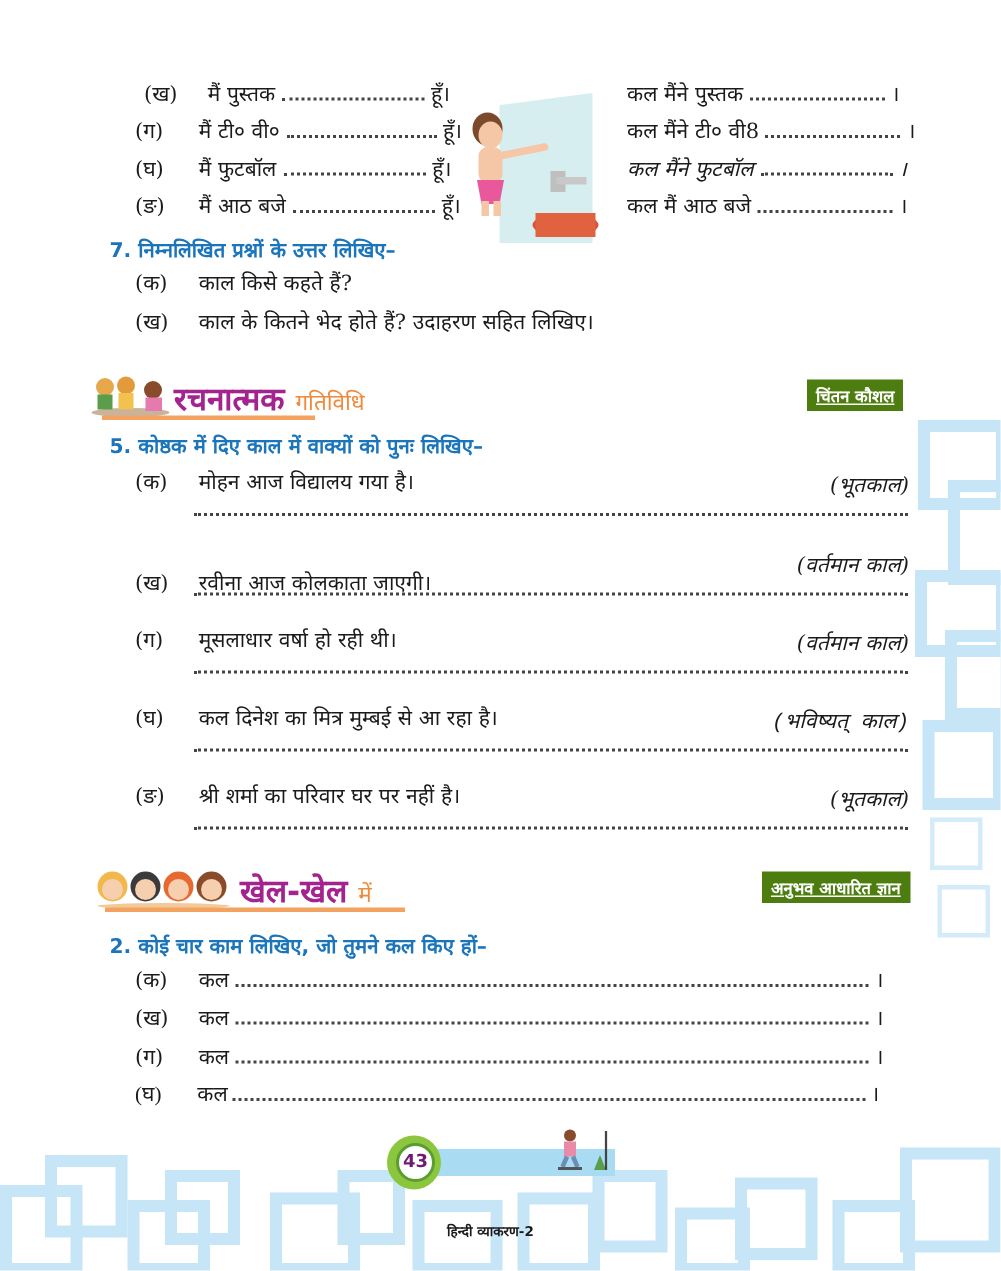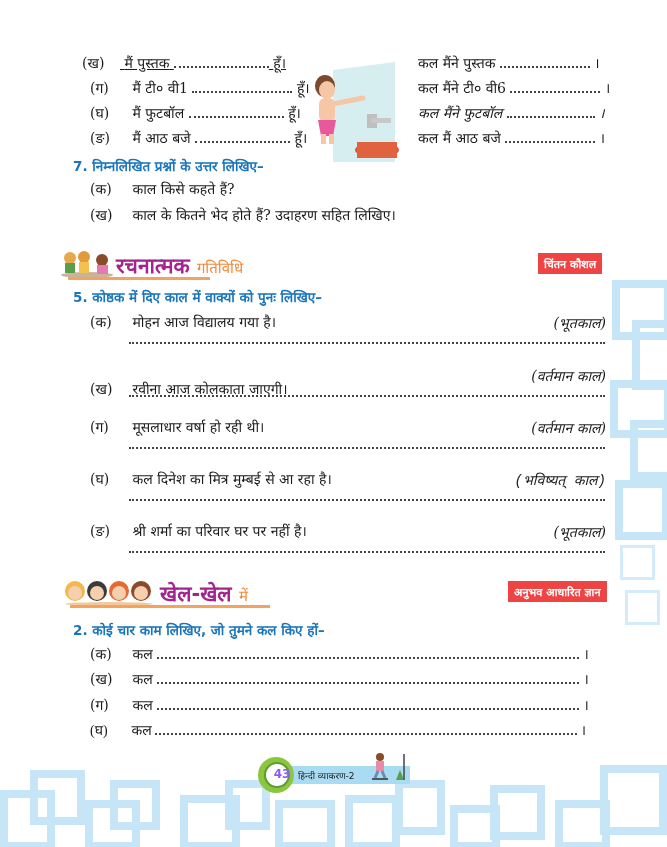--- a/index.html
+++ b/index.html
@@ -13,22 +13,22 @@
   .row { position:absolute; font-size:14px; line-height:18px; white-space:nowrap; }
   .lbl { display:inline-block; width:38px; }
   .dots { display:inline-block; border-bottom:2px dotted #444; height:10px; vertical-align:baseline; }
   .qhead {
     position:absolute; font-family:"DejaVu Sans", sans-serif; font-weight:bold;
     color:#1b75bb; font-size:13.5px; white-space:nowrap;
   }
   .ansline { position:absolute; left:129px; width:476px; border-bottom:2px dotted #444; height:0; }
   .tense { position:absolute; right:61px; font-style:italic; font-size:14px; }
   .badge {
-    position:absolute; background:#ef4444; color:#fff; font-family:"DejaVu Sans", sans-serif;
-    font-weight:bold; font-size:11px; padding:3px 6px; white-space:nowrap;
+    position:absolute; background:#4d7c0f; color:#fff; font-family:"DejaVu Sans", sans-serif;
+    font-weight:bold; font-size:11px; padding:3px 6px; white-space:nowrap;text-decoration:underline;
   }
   .section-title {
     position:absolute; font-family:"DejaVu Sans", sans-serif; font-weight:bold;
     color:#a3238f; font-size:21px; white-space:nowrap;
   }
   .section-sub {
     font-family:"DejaVu Sans", sans-serif; font-size:15px; color:#f08a3c; font-weight:normal;
   }
   .underline-bar { position:absolute; height:3px; background:#f3a35f; }
   .sq { position:absolute; border:8px solid #c6e6f8; box-sizing:border-box; }
@@ -53,29 +53,29 @@
 <div class="sq" style="left:225px;top:780px;width:45px;height:50px;"></div>
 <div class="sq" style="left:275px;top:800px;width:60px;height:50px;"></div>
 <div class="sq" style="left:345px;top:795px;width:55px;height:55px;"></div>
 <div class="sq" style="left:395px;top:780px;width:50px;height:55px;"></div>
 <div class="sq" style="left:450px;top:805px;width:50px;height:45px;"></div>
 <div class="sq" style="left:490px;top:785px;width:55px;height:55px;"></div>
 <div class="sq" style="left:555px;top:800px;width:55px;height:50px;"></div>
 <div class="sq" style="left:600px;top:765px;width:67px;height:70px;"></div>
 
 <div>
-  <div class="row" style="left:82px;top:54px;text-decoration:underline;">
+  <div class="row" style="left:96px;top:54px;">
     <span class="lbl">(ख)</span>
     <span>मैं पुस्तक</span>
     <span class="dots" style="width:95px;"></span>
     <span>हूँ।</span>
   </div>
   <div class="row" style="left:90px;top:79px;">
     <span class="lbl">(ग)</span>
-    <span>मैं टी० वी1</span>
+    <span>मैं टी० वी०</span>
     <span class="dots" style="width:100px;"></span>
     <span>हूँ।</span>
   </div>
   <div class="row" style="left:90px;top:104px;">
     <span class="lbl">(घ)</span>
     <span>मैं फुटबॉल</span>
     <span class="dots" style="width:95px;"></span>
     <span>हूँ।</span>
   </div>
   <div class="row" style="left:90px;top:129px;">
@@ -84,21 +84,21 @@
     <span class="dots" style="width:95px;"></span>
     <span>हूँ।</span>
   </div>
 
   <div class="row" style="left:418px;top:54px;">
     <span>कल मैंने पुस्तक</span>
     <span class="dots" style="width:90px;"></span>
     <span>।</span>
   </div>
   <div class="row" style="left:418px;top:79px;">
-    <span>कल मैंने टी० वी6</span>
+    <span>कल मैंने टी० वी8</span>
     <span class="dots" style="width:90px;"></span>
     <span>।</span>
   </div>
   <div class="row" style="left:418px;top:104px;font-style:italic;">
     <span>कल मैंने फुटबॉल</span>
     <span class="dots" style="width:88px;"></span>
     <span>।</span>
   </div>
   <div class="row" style="left:418px;top:129px;">
     <span>कल मैं आठ बजे</span>
@@ -232,22 +232,22 @@
 <div class="row" style="left:90px;top:722px;font-family:Liberation Serif, serif;">
   <span class="lbl">(घ)</span>
   <span>कल</span>
   <span class="dots" style="width:422px;"></span>
   <span>।</span>
 </div>
 
 <div class="abs" style="left:288px;top:766px;width:122px;height:18px;background:#a9dcf3;"></div>
 <div class="abs" style="left:258px;top:757px;width:36px;height:36px;border-radius:50%;background:#8cc63f;"></div>
 <div class="abs" style="left:264px;top:762px;width:26px;height:26px;border-radius:50%;background:#fff;border:2px solid #5a9e2f;box-sizing:border-box;"></div>
-<div class="abs" style="left:264px;top:767px;width:36px;text-align:center;font-family:'DejaVu Sans',sans-serif;font-weight:bold;font-size:12px;color:#8b5cf6;">43</div>
-<div class="abs" style="left:298px;top:769px;font-family:'DejaVu Sans',sans-serif;font-size:9px;font-weight:normal;color:#1a1a1a;white-space:nowrap;">हिन्दी व्याकरण-2</div>
+<div class="abs" style="left:264px;top:767px;width:26px;text-align:center;font-family:'DejaVu Sans',sans-serif;font-weight:bold;font-size:12px;color:#701a75;">43</div>
+<div class="abs" style="left:298px;top:814px;font-family:'DejaVu Sans',sans-serif;font-size:9px;font-weight:bold;color:#1a1a1a;white-space:nowrap;">हिन्दी व्याकरण-2</div>
 <div class="abs" style="left:370px;top:752px;width:36px;height:30px;">
   <svg width="36" height="30" viewBox="0 0 36 30">
     <circle cx="10" cy="5" r="4" fill="#8a4b2a"></circle>
     <rect x="6" y="9" width="8" height="10" fill="#e88aa8"></rect>
     <line x1="8" y1="19" x2="5" y2="26" stroke="#6a8fb5" stroke-width="3"></line>
     <line x1="12" y1="19" x2="15" y2="26" stroke="#6a8fb5" stroke-width="3"></line>
     <rect x="2" y="26" width="16" height="2" fill="#555"></rect>
     <polygon points="26,28 30,18 34,28" fill="#5a9e4b"></polygon>
     <line x1="34" y1="2" x2="34" y2="28" stroke="#444" stroke-width="1.5"></line>
   </svg>

